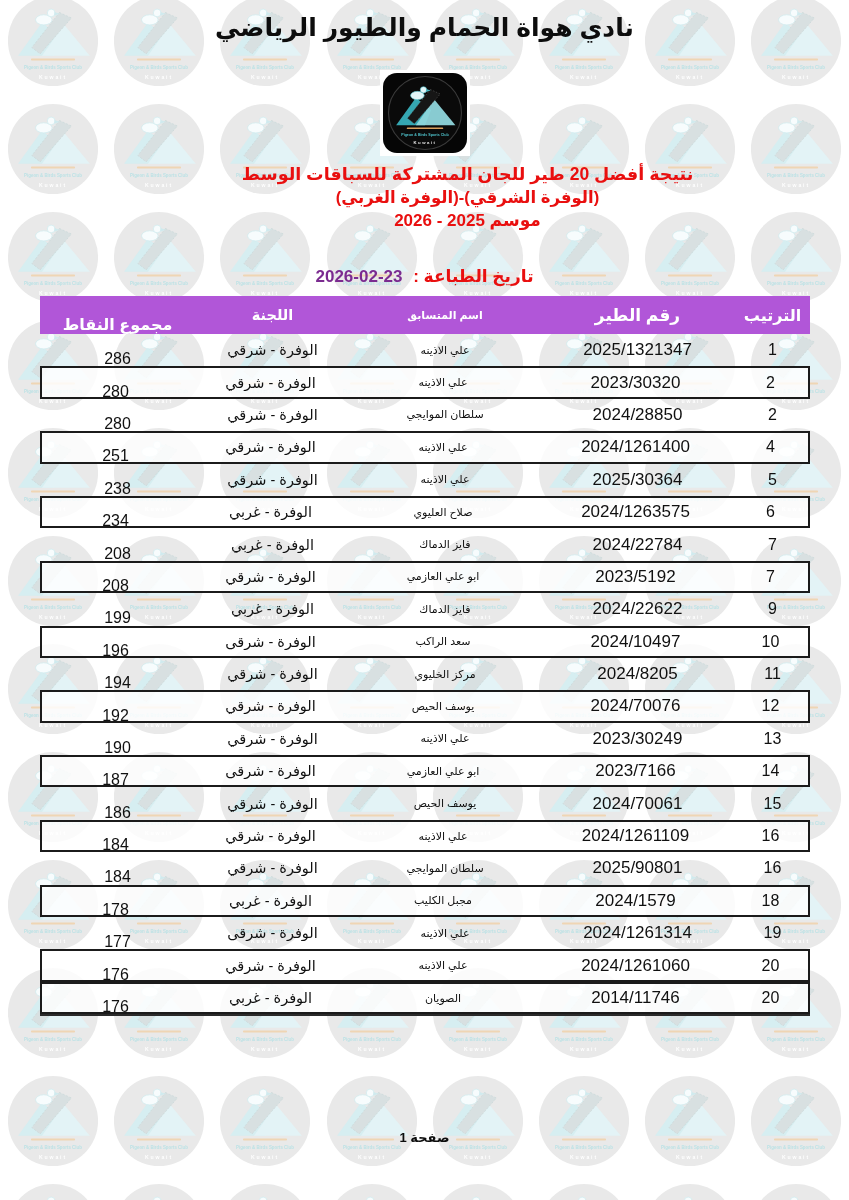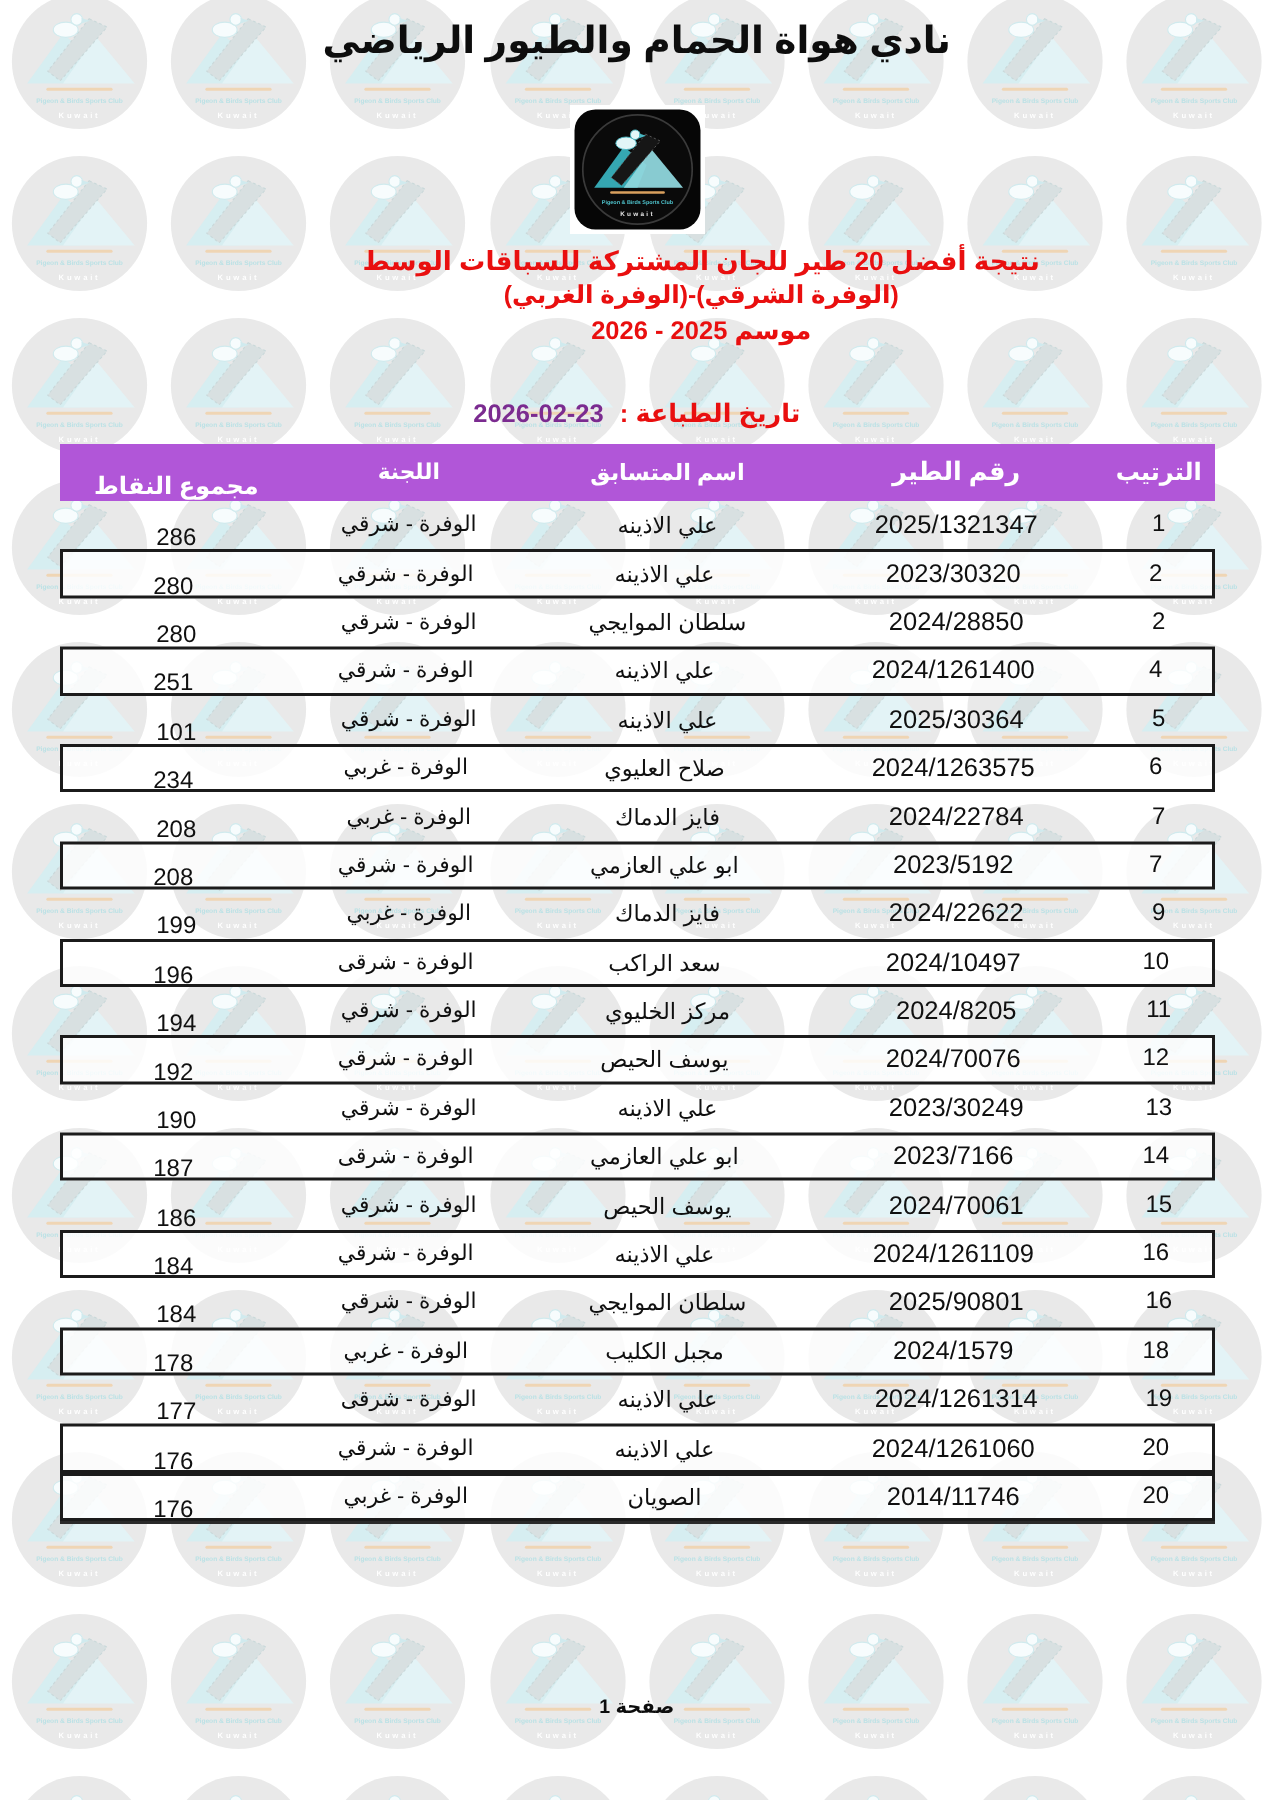--- a/index.html
+++ b/index.html
@@ -37,21 +37,21 @@
   .results-table{position:absolute;top:296px;left:40px;width:770px;}
   .thead{display:flex;flex-direction:row;direction:rtl;height:38px;
     align-items:center;color:#ffffff;font-weight:bold;font-size:16.5px;}
   .trow{display:flex;flex-direction:row;direction:rtl;height:32.4px;
     align-items:center;color:#101010;box-sizing:border-box;}
   .trow.boxed{border:2px solid #1b1b1b;background:rgba(255,255,255,.82);}
   .tbody{border-bottom:2px solid #2a2a2a;}
   .c{flex:0 0 auto;text-align:center;overflow:hidden;white-space:nowrap;}
   .c.rank{width:75px;font-size:16px;}
   .c.bird{width:195px;font-size:17px;}
-  .c.name{width:190px;font-size:15px;}
+  .c.name{width:190px;font-size:11px;}
   .c.committee{width:155px;font-size:14.5px;}
   .c.points{width:155px;font-size:16px;margin-top:18px;}
 
   .page-footer{position:absolute;top:1130px;left:0;width:100%;text-align:center;
     font-size:13px;font-weight:bold;color:#0d0d0d;direction:rtl;}
 </style>
 </head>
 <body>
 
 <div id="watermark-layer">
@@ -1277,21 +1277,21 @@
           <span class="c bird">2024/1261400</span>
           <span class="c name">علي الاذينه</span>
           <span class="c committee">الوفرة - شرقي</span>
           <span class="c points">251</span>
         </div>
         <div class="trow">
           <span class="c rank">5</span>
           <span class="c bird">2025/30364</span>
           <span class="c name">علي الاذينه</span>
           <span class="c committee">الوفرة - شرقي</span>
-          <span class="c points">101</span>
+          <span class="c points">238</span>
         </div>
         <div class="trow boxed">
           <span class="c rank">6</span>
           <span class="c bird">2024/1263575</span>
           <span class="c name">صلاح العليوي</span>
           <span class="c committee">الوفرة - غربي</span>
           <span class="c points">234</span>
         </div>
         <div class="trow">
           <span class="c rank">7</span>

